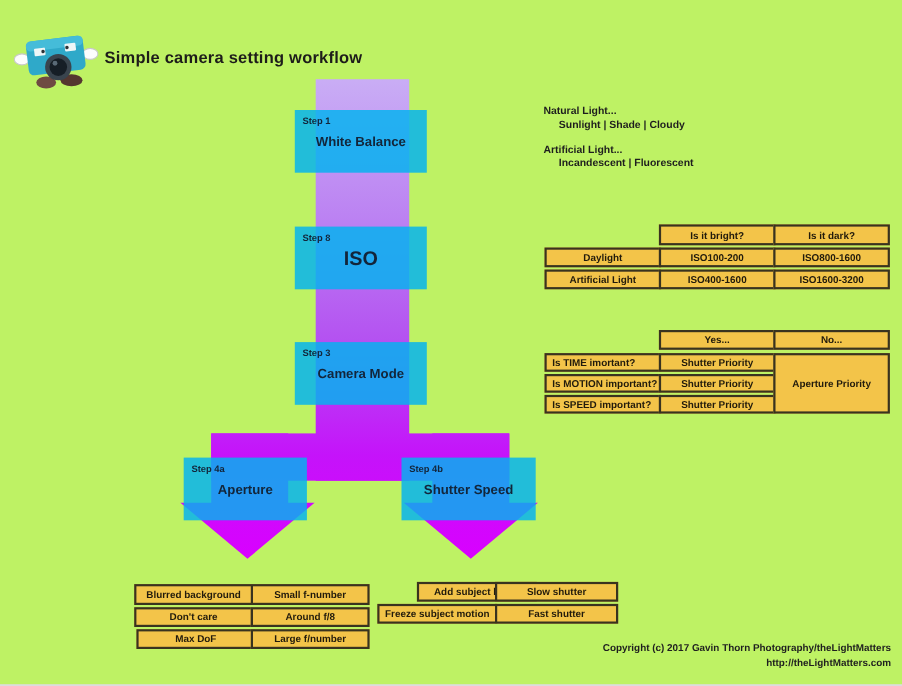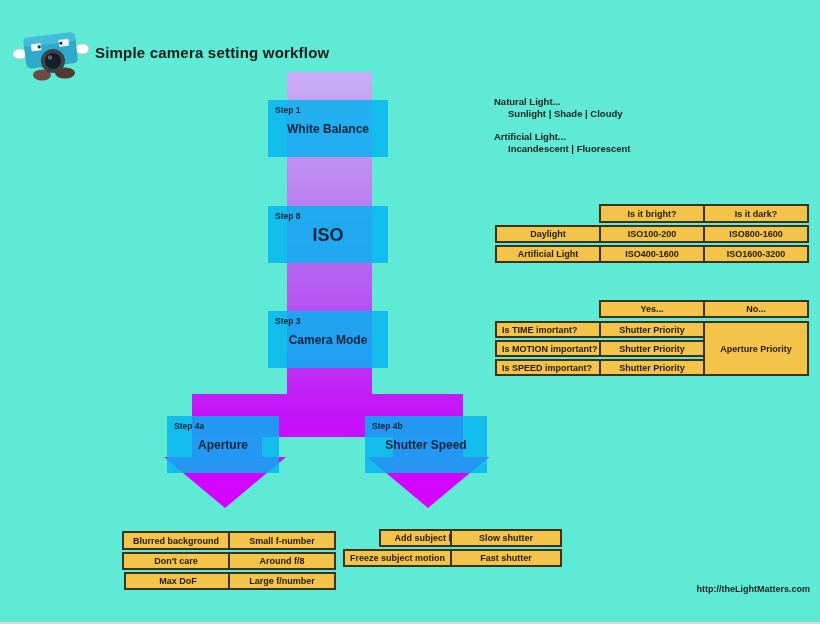--- a/index.html
+++ b/index.html
@@ -1,19 +1,19 @@
 <!DOCTYPE html>
 <html><head>
 <meta charset="utf-8">
 <style>
   * { margin:0; padding:0; box-sizing:border-box; }
   html,body { background:#e9e9ea; }
   .canvas {
     position:relative; width:820px; height:624px;
-    background:#5eead4;
+    background:#bef264;
     font-family:"Liberation Sans", sans-serif;
     overflow:hidden;
     border-bottom:2px solid #dcdcdd;
   }
   .flow-svg { position:absolute; left:0; top:0; z-index:1; }
   .logo { position:absolute; left:12px; top:26px; width:78px; height:58px; z-index:3; }
   .page-title {
     position:absolute; left:95px; top:44px; z-index:3;
     font-size:15px; font-weight:700; color:#1d1c1a; letter-spacing:0.2px;
   }
@@ -147,16 +147,17 @@
   <div class="ycell" style="left:228px; top:552px; width:108px; height:18px;">Around f/8</div>
   <div class="ycell" style="left:124px; top:572px; width:108px; height:18px;">Max DoF</div>
   <div class="ycell" style="left:228px; top:572px; width:108px; height:18px;">Large f/number</div>
 
   <div class="ycell" style="left:343px; top:529px; width:109px; height:18px;margin-left:36px;">Add subject blur...</div>
   <div class="ycell" style="left:450px; top:529px; width:112px; height:18px;">Slow shutter</div>
   <div class="ycell" style="left:343px; top:549px; width:109px; height:18px;">Freeze subject motion</div>
   <div class="ycell" style="left:450px; top:549px; width:112px; height:18px;">Fast shutter</div>
 
   <div class="footer">
+    <div>Copyright (c) 2017 Gavin Thorn Photography/theLightMatters</div>
     <div>http://theLightMatters.com</div>
   </div>
 
 </div>
 
 </body></html>

